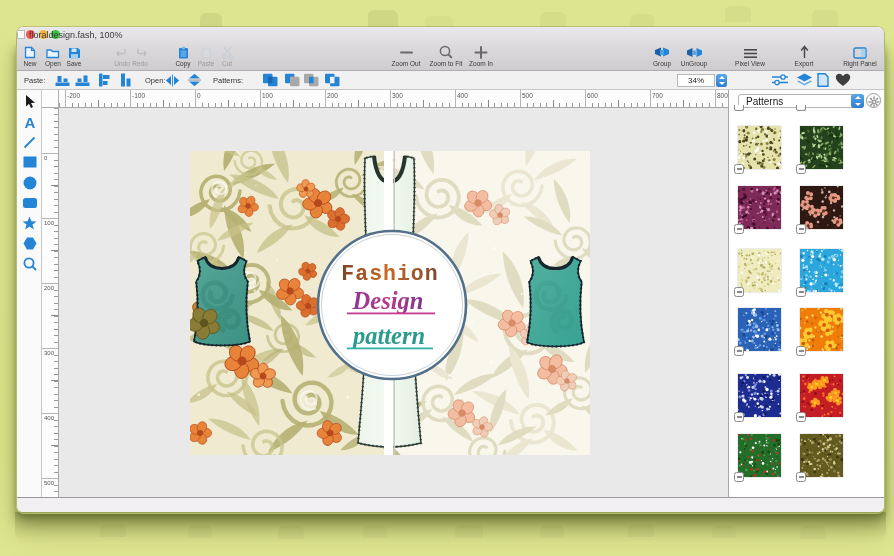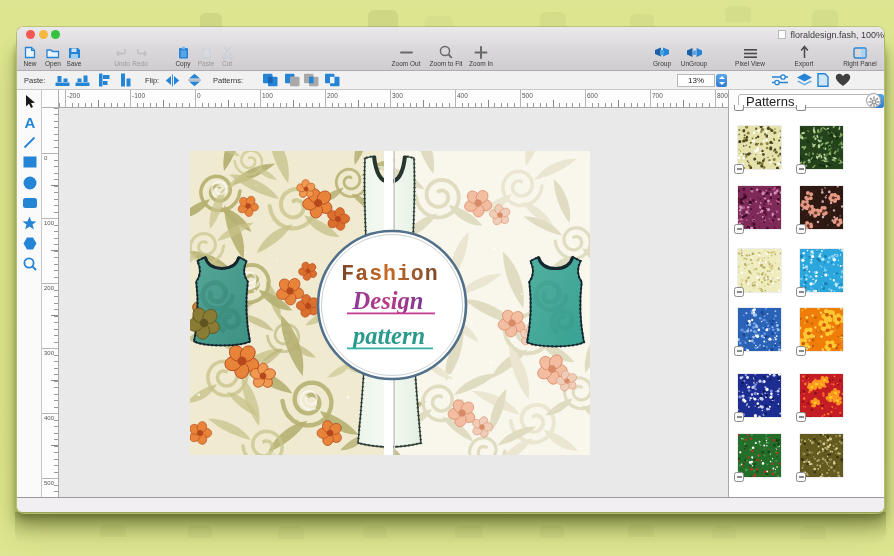--- a/index.html
+++ b/index.html
@@ -2,21 +2,21 @@
 <html><head><meta charset="utf-8"><style>
 *{margin:0;padding:0;box-sizing:border-box}
 body{width:894px;height:556px;overflow:hidden;font-family:"Liberation Sans",sans-serif}
 #desk{position:relative;width:894px;height:556px;background:linear-gradient(180deg,#dde590 0%,#dbe38a 80%,#dfe691 100%);overflow:hidden}
 .dicon{position:absolute;border-radius:6px 6px 0 0;background:rgba(118,126,58,0.13)}
 #shadow{position:absolute;left:16px;top:40px;width:869px;height:474px;border-radius:8px;box-shadow:0 9px 13px rgba(80,90,30,0.45),0 18px 28px rgba(80,90,30,0.22),0 3px 5px rgba(80,90,30,0.35)}
 #win{position:absolute;left:17px;top:27px;width:867px;height:485px;border-radius:6px;overflow:hidden;background:#fff;box-shadow:0 0 0 0.6px rgba(90,100,40,0.5)}
 #undershadow{position:absolute;left:15px;top:512px;width:871px;height:32px;background:linear-gradient(rgba(72,82,26,0.30) 0%,rgba(72,82,26,0.16) 35%,rgba(72,82,26,0.07) 68%,rgba(72,82,26,0) 100%);border-radius:0 0 12px 12px}
 #titlebar{position:absolute;left:0;top:0;width:867px;height:18px;background:linear-gradient(#eae8ea,#dedcde)}
 .tl{position:absolute;top:2.5px;width:9px;height:9px;border-radius:50%}
-#title{position:absolute;left:0;right:0;top:3px;text-align:right;font-size:9px;color:#3c3c3c}
+#title{position:absolute;left:0;right:0;top:3px;text-align:left;font-size:9px;color:#3c3c3c}
 #title .dico{display:inline-block;width:8px;height:9px;background:#fdfdfd;border:0.5px solid #bbb;vertical-align:-1px;margin-right:4px}
 #toolbar{position:absolute;left:0;top:18px;width:867px;height:26px;background:linear-gradient(#dcdadc,#cfcdcf);border-bottom:1px solid #aeacae}
 .tbi{position:absolute;top:0;text-align:center}
 .tbi svg{display:block;margin:0 auto}
 .tblab{font-size:6.5px;color:#3a3a3a;margin-top:0.5px;white-space:nowrap}
 .dim{opacity:0.38}
 #row2{position:absolute;left:0;top:44px;width:867px;height:19px;background:#f2f1f2;border-bottom:1px solid #c8c6c8}
 .r2lab{position:absolute;top:5px;font-size:7.5px;color:#333}
 .r2i{position:absolute;top:2px}
 #zoomfield{position:absolute;left:660px;top:2.5px;width:38px;height:13px;background:#fff;border:1px solid #b8b8b8;font-size:8px;text-align:center;line-height:12px;color:#222}
@@ -34,21 +34,21 @@
 .hlab{position:absolute;top:2px;font-size:6.5px;color:#555}
 #vruler{position:absolute;left:25px;top:18px;width:17px;height:389px;background:#fdfdfd;border-right:1px solid #a8a8a8;overflow:hidden}
 #vruler .ticks{position:absolute;top:0;right:0;height:100%;width:4px;background:repeating-linear-gradient(180deg,#999 0,#999 0.8px,transparent 0.8px,transparent 6.5px)}
 #vruler .ticksmid{position:absolute;top:-20px;right:0;height:500px;width:7px;background:repeating-linear-gradient(180deg,#888 0,#888 0.8px,transparent 0.8px,transparent 32.5px)}
 .vmaj{position:absolute;left:0;right:0;height:1px;background:#b5b5b5}
 .vlab{position:absolute;left:2px;font-size:6px;color:#555}
 #canvas{position:absolute;left:42px;top:18px;width:669px;height:389px;background:#e9e9e9;overflow:hidden}
 #art{position:absolute;left:131px;top:43px;width:400px;height:304px}
 #panel{position:absolute;left:711px;top:0;width:156px;height:407px;background:#ffffff;border-left:1px solid #a8a8a8;overflow:hidden}
 #phead{position:absolute;left:0;top:0;width:156px;height:22px;background:#fdfdfd}
-#pdrop{position:absolute;left:9px;top:4px;width:146px;height:14px;background:#fff;border:1px solid #b5b5b5;border-radius:3px;font-size:13px;color:#222;line-height:13px;padding-left:7px}
+#pdrop{position:absolute;left:9px;top:4px;width:126px;height:14px;background:#fff;border:1px solid #b5b5b5;border-radius:3px;font-size:10px;color:#222;line-height:13px;padding-left:7px}
 #pstep{position:absolute;right:-1px;top:-1px;width:13px;height:14px;background:linear-gradient(#5aa7e8,#2f7cd0);border-radius:3px}
 #pstep:before{content:"";position:absolute;left:3.5px;top:2px;border-left:3px solid transparent;border-right:3px solid transparent;border-bottom:3.5px solid #fff}
 #pstep:after{content:"";position:absolute;left:3.5px;bottom:2px;border-left:3px solid transparent;border-right:3px solid transparent;border-top:3.5px solid #fff}
 #pgear{position:absolute;left:137px;top:3px;width:15px;height:15px;border:1.5px solid #9a9a9a;border-radius:50%;background:#fdfdfd;overflow:hidden}
 .cell{position:absolute;width:43px;height:43px}
 .cell svg{box-shadow:0 0 0 0.5px rgba(0,0,0,0.15)}
 .minus{position:absolute;left:-4px;bottom:-5px;width:10px;height:10px;background:#fafafa;border:1.2px solid #8a8a8a;border-radius:2.5px}
 .minus span{position:absolute;left:1.5px;top:3.2px;width:5px;height:1.4px;background:#8a8a8a}
 .halfminus{position:absolute;width:10px;height:6px;background:#fdfdfd;border:1.2px solid #8a8a8a;border-top:none;border-radius:0 0 2.5px 2.5px}
 #bottombar{position:absolute;left:0;top:470px;width:867px;height:15px;background:#f1eff1;border-top:1px solid #9a9a9a}
@@ -251,21 +251,21 @@
               <rect x="5" y="2" width="6.5" height="4"></rect>
               <rect x="5" y="8" width="4.5" height="4"></rect>
             </g>
           </svg></div>
         <div class="r2i" style="left:102px"><svg width="14" height="14">
             <g fill="#2484d6">
               <rect x="2" y="0.5" width="4" height="13"></rect>
               <rect x="7.5" y="5.5" width="4" height="8"></rect>
             </g>
           </svg></div>
-        <div class="r2lab" style="left:128px">Flip:</div>
+        <div class="r2lab" style="left:128px">Open:</div>
         <div class="r2i" style="left:148px"><svg width="15" height="13">
             <path d="M6,2 L6,11 L0.8,6.5 Z" fill="#2484d6"></path>
             <path d="M9,2 L9,11 L14.2,6.5 Z" fill="#2484d6"></path>
             <rect x="7.1" y="0.5" width="0.9" height="12" fill="#2484d6"></rect>
           </svg></div>
         <div class="r2i" style="left:170px"><svg width="15" height="14">
             <path d="M2,5.5 L13,5.5 L7.5,0.8 Z" fill="#2484d6"></path>
             <path d="M2,8.5 L13,8.5 L7.5,13.2 Z" fill="#2484d6"></path>
             <rect x="1" y="6.6" width="13" height="0.9" fill="#888"></rect>
           </svg></div>
@@ -283,21 +283,21 @@
         <div class="r2i" style="left:286px"><svg width="17" height="14">
             <rect x="1" y="0.8" width="9.5" height="9.5" rx="1" fill="#a9a9a9"></rect>
             <rect x="6" y="3.8" width="9.5" height="9.5" rx="1" fill="#a9a9a9"></rect>
             <rect x="6" y="3.8" width="4.5" height="6.5" fill="#2484d6"></rect>
           </svg></div>
         <div class="r2i" style="left:307px"><svg width="17" height="14">
             <rect x="1" y="0.8" width="9.5" height="9.5" rx="1" fill="#2484d6"></rect>
             <rect x="6" y="3.8" width="9.5" height="9.5" rx="1" fill="#2484d6"></rect>
             <rect x="6" y="3.8" width="4.5" height="6.5" fill="#f2f1f2"></rect>
           </svg></div>
-      <div id="zoomfield">13%</div>
+      <div id="zoomfield">34%</div>
         <div id="zoomstep"></div>
       <div class="r2i" style="left:754px"><svg width="18" height="14">
             <g stroke="#2484d6" stroke-width="1.3" fill="#fff">
               <path d="M1,4 h16 M1,9.5 h16"></path>
               <circle cx="12" cy="4" r="2.2"></circle>
               <circle cx="6" cy="9.5" r="2.2"></circle>
             </g>
           </svg></div>
         <div class="r2i" style="left:779px"><svg width="17" height="14">
             <path d="M8.5,0.5 L16,4.5 L8.5,8.5 L1,4.5 Z" fill="#2484d6"></path>

